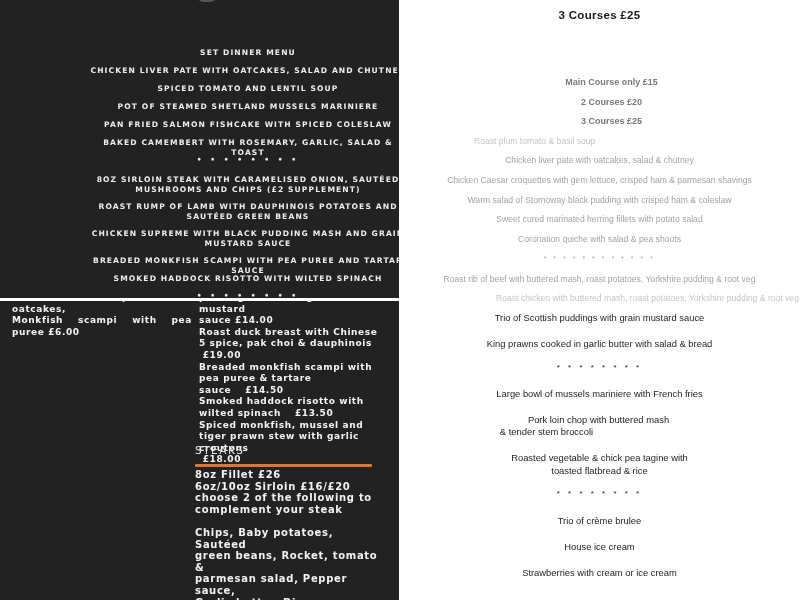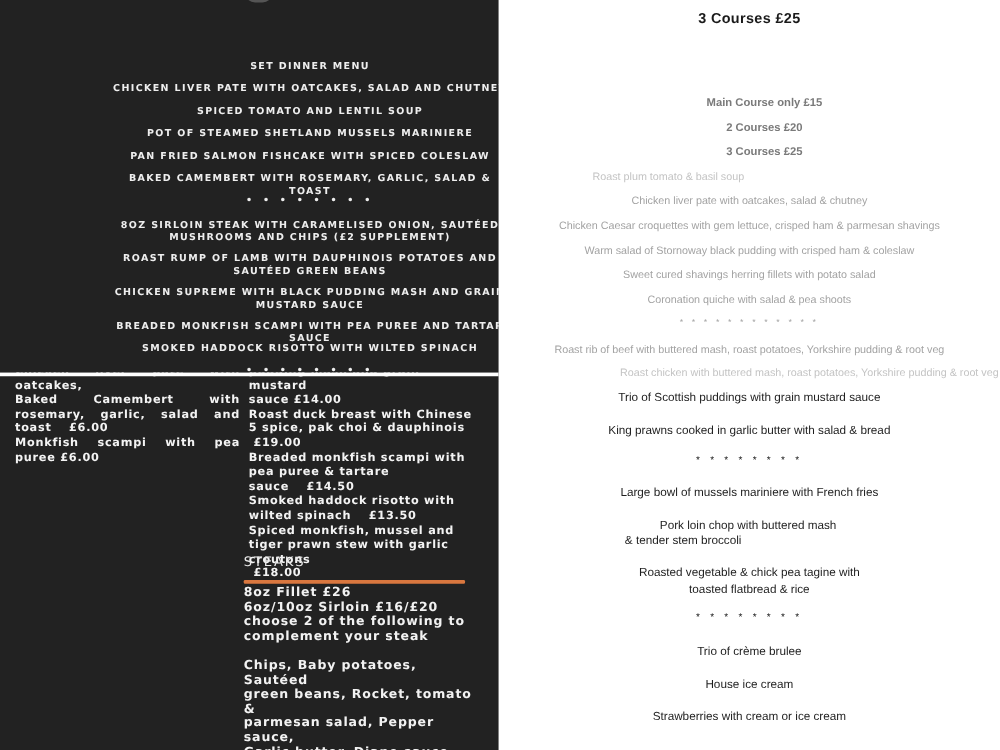--- a/index.html
+++ b/index.html
@@ -66,21 +66,20 @@
   <div class="item" style="top:202px">ROAST RUMP OF LAMB WITH DAUPHINOIS POTATOES AND SAUTÉED GREEN BEANS</div>
   <div class="item" style="top:229px">CHICKEN SUPREME WITH BLACK PUDDING MASH AND GRAIN MUSTARD SAUCE</div>
   <div class="item" style="top:256px">BREADED MONKFISH SCAMPI WITH PEA PUREE AND TARTAR SAUCE</div>
   <div class="item" style="top:274px">SMOKED HADDOCK RISOTTO WITH WILTED SPINACH</div>
   <div class="item dots" style="top:291px">• • • • • • • •</div>
 </section>
 
 <section class="panel" id="p-bl">
   <div class="col col-left">
     <span class="entry"><span>Chicken liver pate with oatcakes,</span></span>
-    <span class="entry"><span>Baked Camembert with rosemary, garlic, salad and toast</span><span class="price">£6.00</span></span>
     <span class="entry"><span>Monkfish scampi with pea puree</span> <span>£6.00</span></span>
   </div>
   <div class="col col-right">
     <span class="entry"><span>pudding mash and grain mustard</span></span>
     <span class="entry"><span>sauce</span> <span>£14.00</span></span>
     <span class="entry"><span>Roast duck breast with Chinese 5 spice, pak choi &amp; dauphinois</span><br>&nbsp;<span>£19.00</span></span>
     <span class="entry"><span>Breaded monkfish scampi with pea puree &amp; tartare sauce</span><span class="price">£14.50</span></span>
     <span class="entry"><span>Smoked haddock risotto with wilted spinach</span><span class="price">£13.50</span></span>
     <span class="entry"><span>Spiced monkfish, mussel and tiger prawn stew with garlic croutons</span><br>&nbsp;<span>£18.00</span></span>
   </div>
@@ -102,21 +101,21 @@
 
 <section class="panel" id="p-tr">
   <div class="headline">3 Courses £25</div>
   <div class="price-line" style="top:77px">Main Course only £15</div>
   <div class="price-line" style="top:97px">2 Courses £20</div>
   <div class="price-line" style="top:116px">3 Courses £25</div>
   <div class="lt faded" style="left:27px; top:136px">Roast plum tomato &amp; basil soup</div>
   <div class="lt center" style="top:155px">Chicken liver pate with oatcakes, salad &amp; chutney</div>
   <div class="lt center" style="top:175px">Chicken Caesar croquettes with gem lettuce, crisped ham &amp; parmesan shavings</div>
   <div class="lt center" style="top:195px">Warm salad of Stornoway black pudding with crisped ham &amp; coleslaw</div>
-  <div class="lt center" style="top:214px">Sweet cured shavings herring fillets with potato salad</div>
+  <div class="lt center" style="top:214px">Sweet cured marinated herring fillets with potato salad</div>
   <div class="lt center" style="top:234px">Coronation quiche with salad &amp; pea shoots</div>
   <div class="lt center stars" style="top:255px">* * * * * * * * * * * *</div>
   <div class="lt center" style="top:274px">Roast rib of beef with buttered mash, roast potatoes, Yorkshire pudding &amp; root veg</div>
   <div class="lt center faded" style="top:293px">Roast chicken with buttered mash, roast potatoes, Yorkshire pudding &amp; root veg</div>
 </section>
 
 <section class="panel" id="p-br">
   <div class="bt" style="top:7px">Trio of Scottish puddings with grain mustard sauce</div>
   <div class="bt" style="top:33px">King prawns cooked in garlic butter with salad &amp; bread</div>
   <div class="bt stars" style="top:57px">* * * * * * * *</div>

